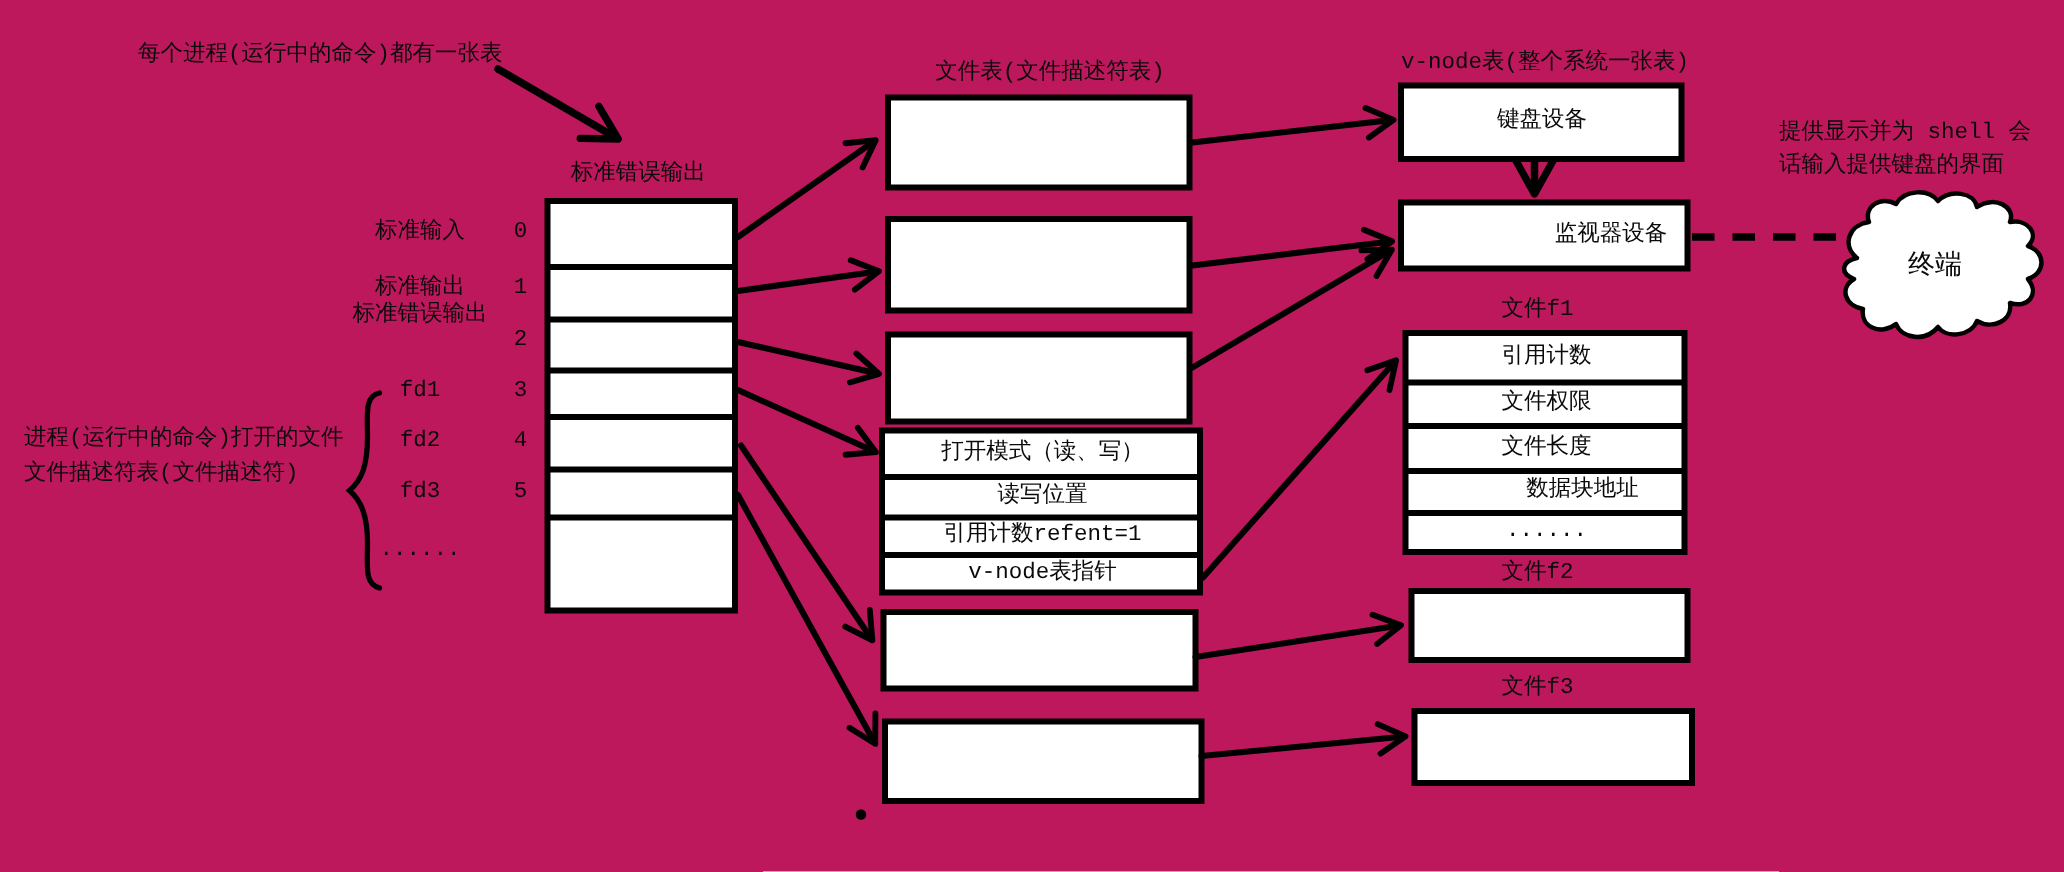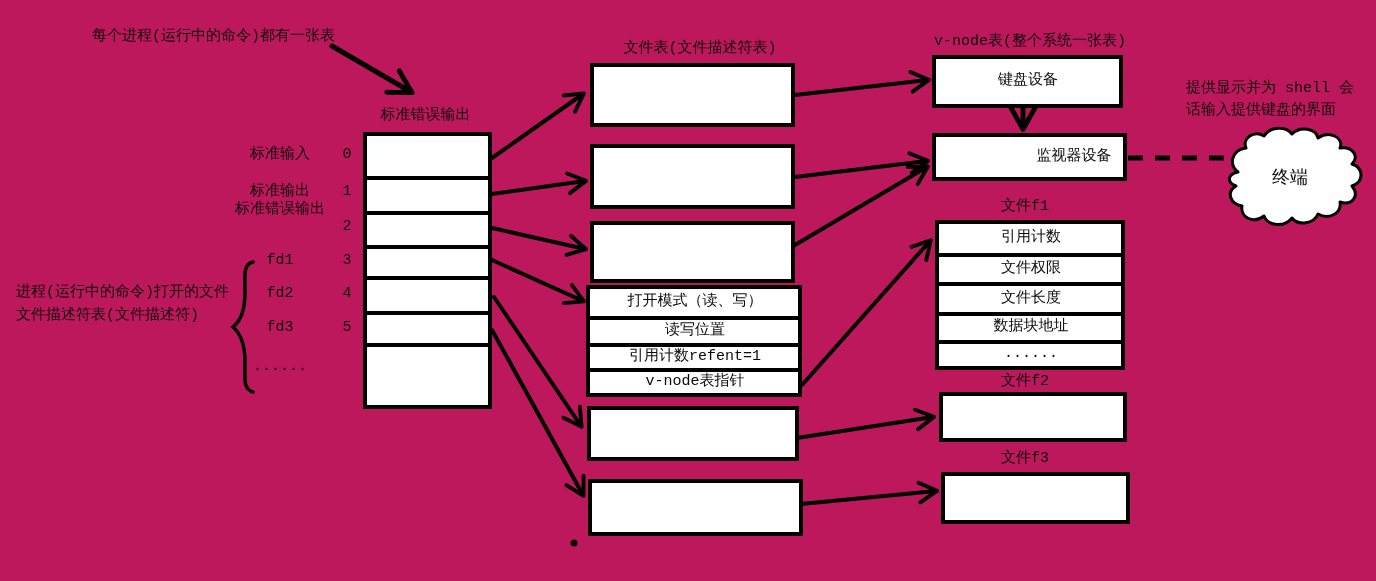--- a/index.html
+++ b/index.html
@@ -129,21 +129,21 @@
   <div class="t c" style="left:592px;top:372px;width:206px;">v-node表指针</div>
 
   <div class="t c" style="left:930px;top:32px;width:200px;">v-node表(整个系统一张表)</div>
   <div class="t c" style="left:936px;top:71px;width:184px;">键盘设备</div>
   <div class="t c" style="left:936px;top:147px;width:188px;padding-left:44px;">监视器设备</div>
 
   <div class="t c" style="left:975px;top:197px;width:100px;">文件f1</div>
   <div class="t c" style="left:939px;top:228px;width:184px;">引用计数</div>
   <div class="t c" style="left:939px;top:289px;width:184px;">文件长度</div>
   <div class="t c" style="left:939px;top:259px;width:184px;">文件权限</div>
-  <div class="t c" style="left:939px;top:317px;width:184px;">数据块地址</div>
+  <div class="t c" style="left:939px;top:317px;width:184px;padding-left:24px;">数据块地址</div>
   <div class="t c" style="left:939px;top:344px;width:184px;">......</div>
 
   <div class="t c" style="left:975px;top:372px;width:100px;">文件f2</div>
   <div class="t c" style="left:975px;top:449px;width:100px;">文件f3</div>
 
   <div class="t" style="left:1186px;top:79px;">提供显示并为 shell 会</div>
   <div class="t" style="left:1186px;top:101px;">话输入提供键盘的界面</div>
   <div class="t c small" style="left:1250px;top:168px;width:80px;">终端</div>
 
 </div>

